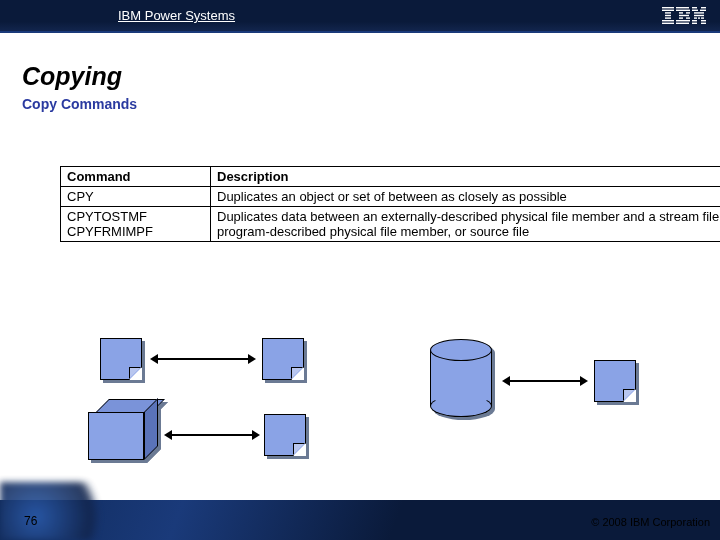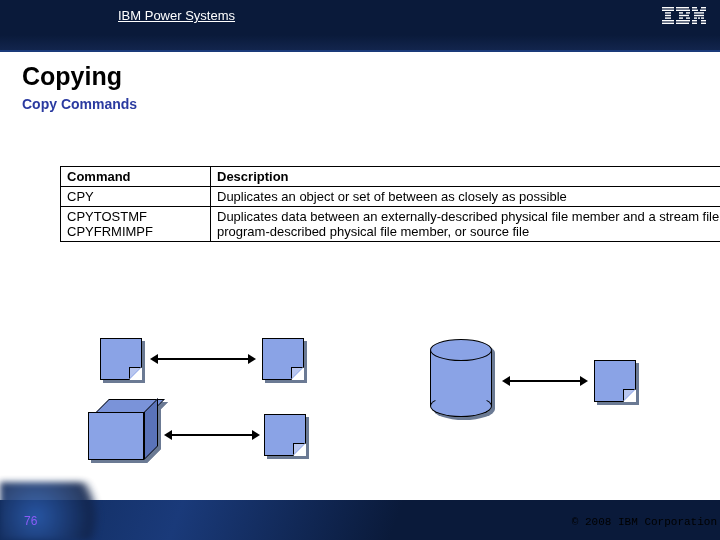--- a/index.html
+++ b/index.html
@@ -2,34 +2,34 @@
 <html><head>
 <meta charset="utf-8">
 <style>
   * { box-sizing: border-box; margin: 0; padding: 0; }
   html, body { width: 720px; height: 540px; font-family: Arial, Helvetica, sans-serif; background: #fff; overflow: hidden; }
   .slide { position: relative; width: 720px; height: 540px; }
 
   
   .header {
     position: relative;
-    width: 100%; height: 52px;
+    width: 100%; height: 33px;
     background: linear-gradient(to bottom, #0a1a3a 0%, #0a1a3a 70%, #12254d 100%);
     border-bottom: 2px solid #1a3a7a;
   }
   .header-title {
     position: absolute; left: 118px; top: 8px;
     color: #fff; font-size: 13px; text-decoration: underline;
   }
   .header-logo {
     position: absolute; right: 14px; top: 7px; color: #fff;
   }
 
   
-  .h1 { position: absolute; left: 22px; top: 62px; font-size: 25px; font-weight: bold; color: #000; }
+  .h1 { position: absolute; left: 22px; top: 62px; font-size: 25px; font-weight: bold; color: #000; font-style: italic; }
   .h2 { position: absolute; left: 22px; top: 96px; font-size: 14px; font-weight: bold; color: #2a3aa0; }
 
   
   .tbl {
     position: absolute; left: 60px; top: 166px; width: 708px;
     border-collapse: collapse; font-size: 13px; color: #000;
   }
   .tbl th, .tbl td { border: 1px solid #000; padding: 2px 6px 2px 6px; vertical-align: top; text-align: left; font-weight: normal; }
   .tbl th { font-weight: bold; }
   .col-cmd { width: 150px; }
@@ -104,24 +104,24 @@
     position: absolute; left: 0; bottom: 0; width: 100%; height: 40px;
     background: #0a1a3a;
     background: linear-gradient(110deg, #0f2a5a 0%, #1a3a7a 25%, #0a1a3a 55%, #0a1a3a 100%);
   }
   .footer-swoosh {
     position: absolute; left: 0; top: -18px; width: 120px; height: 58px;
     background: radial-gradient(circle at 30% 60%, #2a5aaa 0%, #12254d 60%, transparent 70%);
     filter: blur(3px); opacity: 0.9;
   }
   .page-num {
-    position: absolute; left: 24px; bottom: 12px; color: #8b5cf6; font-size: 12px;
+    position: absolute; left: 24px; bottom: 12px; color: #000000; font-size: 12px;
   }
   .copyright {
-    position: absolute; right: 3px; bottom: 12px; color: #000; font-size: 11px; background: transparent; font-family: Liberation Mono, monospace;
+    position: absolute; right: 10px; bottom: 12px; color: #000; font-size: 11px; background: transparent;
   }
   .copyright-bg {
     position: absolute; right: 0; bottom: 0; width: 230px; height: 40px; background: #fff;
   }
 </style>
 </head>
 <body>
 
 <div class="slide">
 

